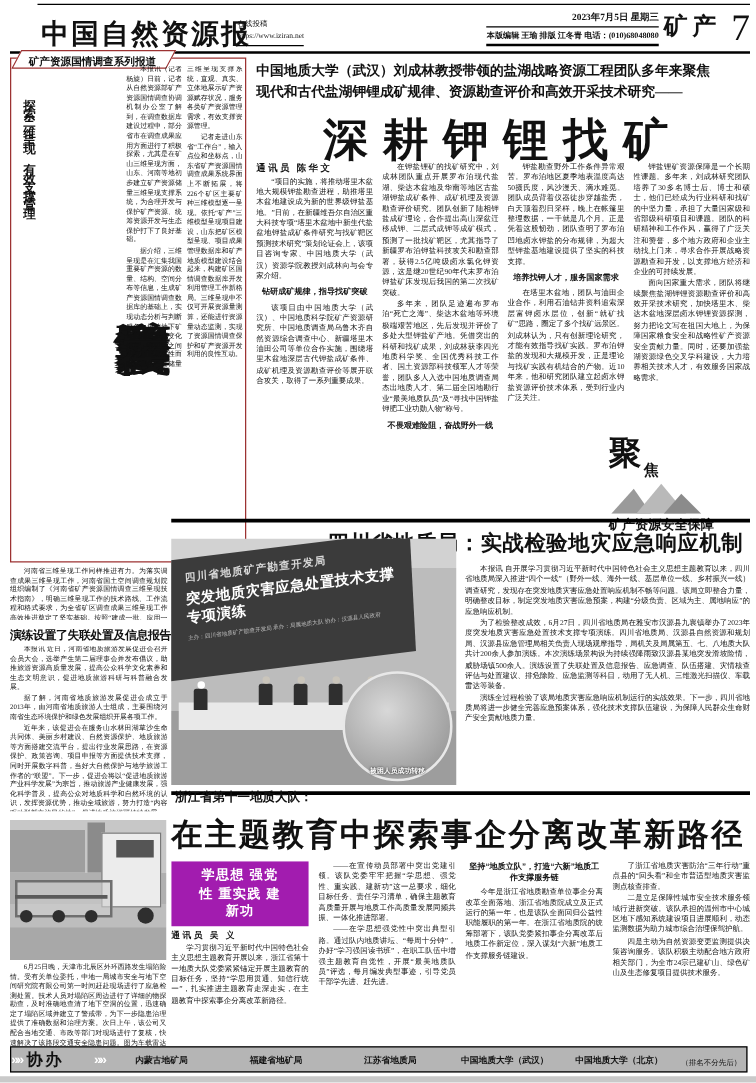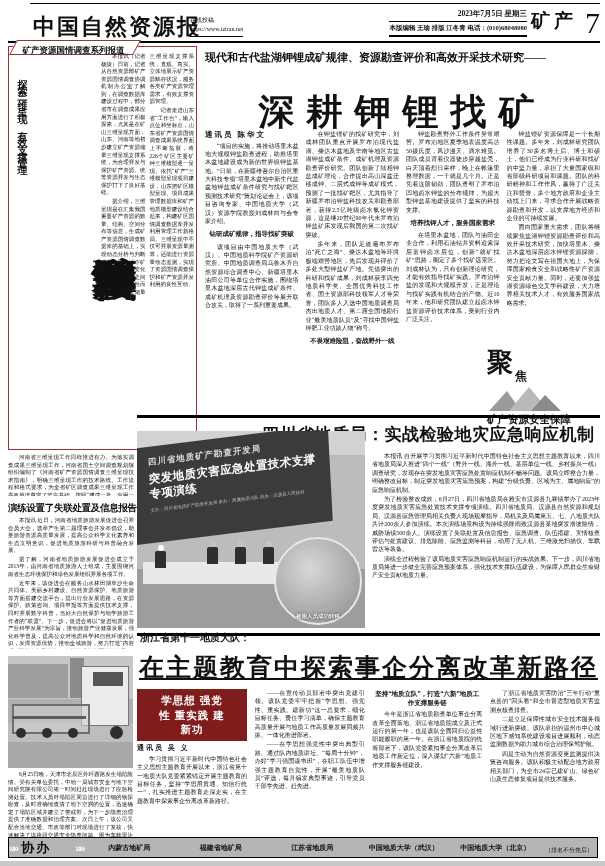--- a/index.html
+++ b/index.html
@@ -74,24 +74,24 @@
   .fig::before{content:"";position:absolute;left:2.5px;top:-6px;width:6px;height:6px;border-radius:50%;background:#cac5bb;}
   .helmet::before{background:#fff !important;}
   .inset{position:absolute;right:3px;bottom:3px;width:84px;height:84px;border-radius:50%;
          background:radial-gradient(circle at 40% 35%,#d8d8d8,#8a8a8a);border:2px solid #e8e8e8;}
   .inscap{position:absolute;right:8px;bottom:8px;width:78px;text-align:center;color:#fff;font-size:5.5px;
           text-shadow:0 0 2px #000;font-weight:bold;}
   .scbody{left:372px;top:452px;width:228px;height:176px;overflow:hidden;}
   
   .zrule{left:137px;right:5px;top:633px;height:2.5px;background:#000;}
   .zkick{left:140px;top:631px;font-size:10px;font-weight:bold;}
-  .ztitle{left:137px;top:651px;width:463px;text-align:center;font-size:25px;font-weight:bold;letter-spacing:2px;text-decoration:underline;}
+  .ztitle{left:137px;top:651px;width:463px;text-align:left;font-size:25px;font-weight:bold;letter-spacing:2px;}
   .zbody{left:137px;top:689px;width:463px;height:143px;display:flex;gap:7px;}
   .zcol{width:110px;height:143px;overflow:hidden;}
-  .slogan{background:#7f1d1d;color:#fff;font-weight:bold;font-size:10.5px;text-align:center;
+  .slogan{background:#a21caf;color:#fff;font-weight:bold;font-size:10.5px;text-align:center;
           padding:4px 20px;letter-spacing:1px;font-family:"Liberation Sans","DejaVu Sans",sans-serif;margin-bottom:3px;}
   .zby{font-weight:bold;font-size:7px;letter-spacing:2px;margin:2px 0 3px 0;text-indent:0 !important;}
   .zsub{font-weight:bold;text-indent:0 !important;text-align:center;font-size:6.5px;margin:0 0 3px 0 !important;
         font-family:"Liberation Sans","DejaVu Sans",sans-serif;}
   
   .foot{left:8px;top:837px;width:590px;height:21px;background:#b5b5b5;border:1px solid #000;box-sizing:border-box;
         display:flex;align-items:center;}
   .coop{font-size:13px;font-weight:bold;letter-spacing:2px;margin:0 24px 0 4px;white-space:nowrap;}
   .chev{color:#fff;font-weight:bold;font-size:11px;letter-spacing:-2px;}
   .org{flex:1;text-align:center;font-size:7px;font-weight:bold;white-space:nowrap;}
@@ -156,20 +156,21 @@
       <div class="wheel" style="left:60px;top:72px;"></div>
       <div class="wheel" style="right:10px;top:70px;width:13px;height:13px;"></div>
     </div>
     <div class="tcap t55 j ind">
       <p>6月25日晚，天津市北辰区外环西路发生塌陷险情。受有关单位委托，中地一局城市安全与地下空间研究院有限公司第一时间赶赴现场进行了应急检测处置。技术人员对塌陷区周边进行了详细的物探勘查，及时准确地查清了地下空洞的位置，迅速确定了塌陷区域并建立了警戒带，为下一步隐患治理提供了准确数据和治理方案。次日上午，该公司又配合当地交通、市政等部门对现场进行了复核，快速解决了该路段交通安全隐患问题。图为车载雷达在塌陷区周边进行检测。</p>
       <p class="bold" style="text-align:right;text-indent:0;">郑欣 文/图</p>
     </div>
   </div>
 
   <div class="abs kick">
+    <div>中国地质大学（武汉）刘成林教授带领的盐湖战略资源工程团队多年来聚焦</div>
     <div>现代和古代盐湖钾锂成矿规律、资源勘查评价和高效开采技术研究——</div>
   </div>
   <div class="abs mtitle">深耕钾锂找矿</div>
   <div class="abs mbody t6 j">
     <div class="mcol ind">
       <p class="mby">通讯员 陈华文</p>
       <p>“项目的实施，将推动塔里木盆地大规模钾盐勘查进程，助推塔里木盆地建设成为新的世界级钾盐基地。”日前，在新疆维吾尔自治区重大科技专项“塔里木盆地中新生代盐盆地钾盐成矿条件研究与找矿靶区预测技术研究”策划论证会上，该项目咨询专家、中国地质大学（武汉）资源学院教授刘成林向与会专家介绍。</p>
       <p class="msub">钻研成矿规律，指导找矿突破</p>
       <p>该项目由中国地质大学（武汉）、中国地质科学院矿产资源研究所、中国地质调查局乌鲁木齐自然资源综合调查中心、新疆塔里木油田公司等单位合作实施，围绕塔里木盆地深层古代钾盐成矿条件、成矿机理及资源勘查评价等展开联合攻关，取得了一系列重要成果。</p>
     </div>

